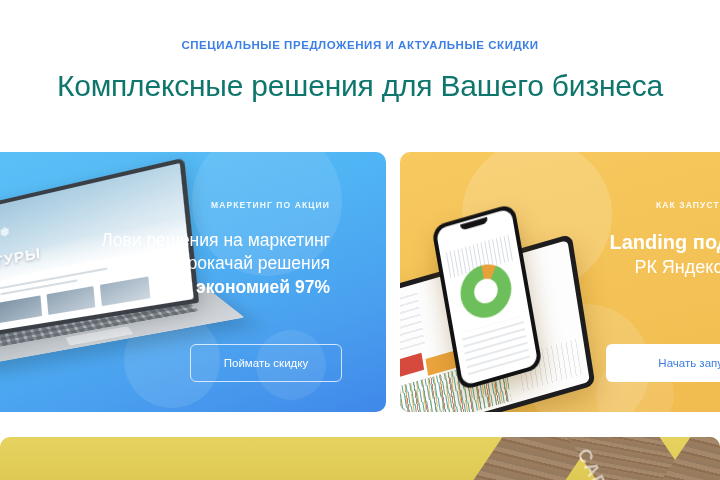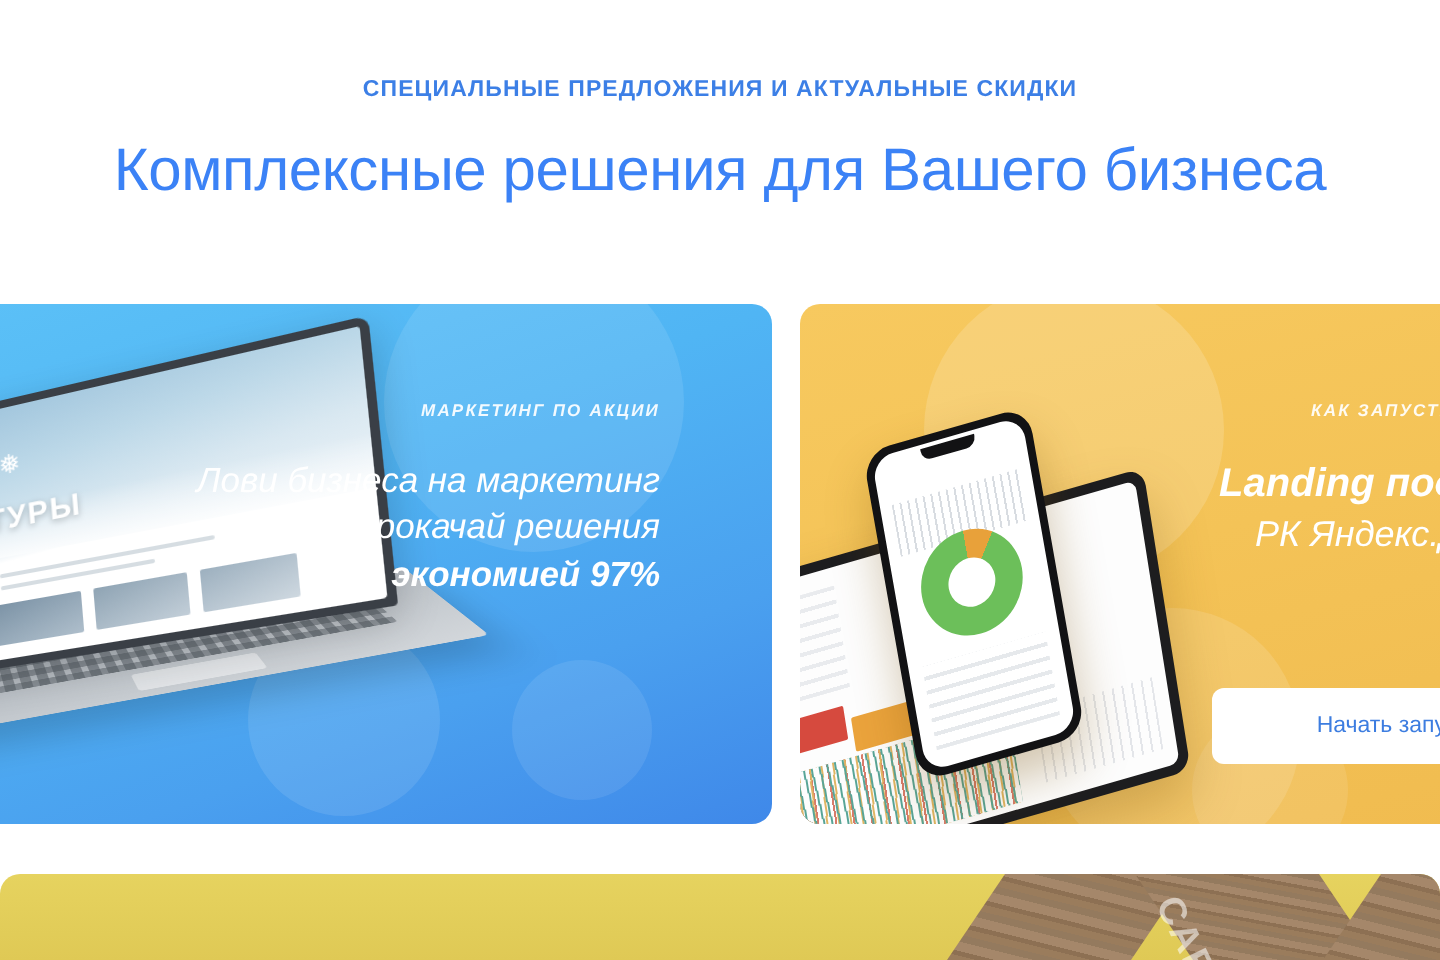--- a/index.html
+++ b/index.html
@@ -34,21 +34,21 @@
     letter-spacing: 0.55px;
     color: #3c7fe6;
     white-space: nowrap;
   }
   .page-title {
     position: absolute;
     left: 0; top: 69px;
     width: 720px;
     font-size: 30px;
     font-weight: 500;
-    color: #3b82f6;
+    color: #0f766e;
     letter-spacing: -0.2px;
     white-space: nowrap;
   }
 
   
   .cards {
     position: absolute;
     left: 0; top: 152px;
     width: 720px;
     height: 262px;
@@ -85,21 +85,20 @@
   .blob-b4 { left: 148px; top: 60px;   width: 54px;  height: 54px;  background: rgba(255,255,255,0.08); }
   .blob-y1 { left: 62px;  top: -12px;  width: 150px; height: 150px; background: rgba(255,255,255,0.16); }
   .blob-y2 { left: 122px; top: 152px;  width: 128px; height: 128px; background: rgba(255,255,255,0.13); }
   .blob-y3 { left: 196px; top: 204px;  width: 78px;  height: 78px;  background: rgba(255,255,255,0.10); }
 
   
   .card-copy {
     position: absolute;
     top: 48px;
     text-align: right;
-    font-style: italic;
   }
   .card-left .card-copy  { right: 56px; width: 280px; }
   .card-right .card-copy { right: 44px; width: 300px; }
 
   .card-eyebrow {
     font-size: 8.5px;
     font-weight: bold;
     letter-spacing: 1.1px;
     color: rgba(255,255,255,0.92);
     margin-bottom: 19px;
@@ -413,26 +412,27 @@
           <div class="lt-thumb lt-t1"></div>
           <div class="lt-thumb lt-t2"></div>
           <div class="lt-thumb lt-t3"></div>
         </div>
       </div>
     </div>
 
     <div class="card-copy">
       <div class="card-eyebrow">МАРКЕТИНГ ПО АКЦИИ</div>
       <div class="card-head">
-        <div>Лови бизнеса на маркетинг</div>
+        <div>Лови решения на маркетинг</div>
         <div>— прокачай решения</div>
         <div class="strong">с экономией 97%</div>
       </div>
     </div>
 
+    <div class="card-btn btn-left">Поймать скидку</div>
   </div>
 
   <div class="card card-right">
 
     <span class="blob blob-y1"></span>
     <span class="blob blob-y2"></span>
     <span class="blob blob-y3"></span>
 
     <div class="devices">
       <div class="tablet">

